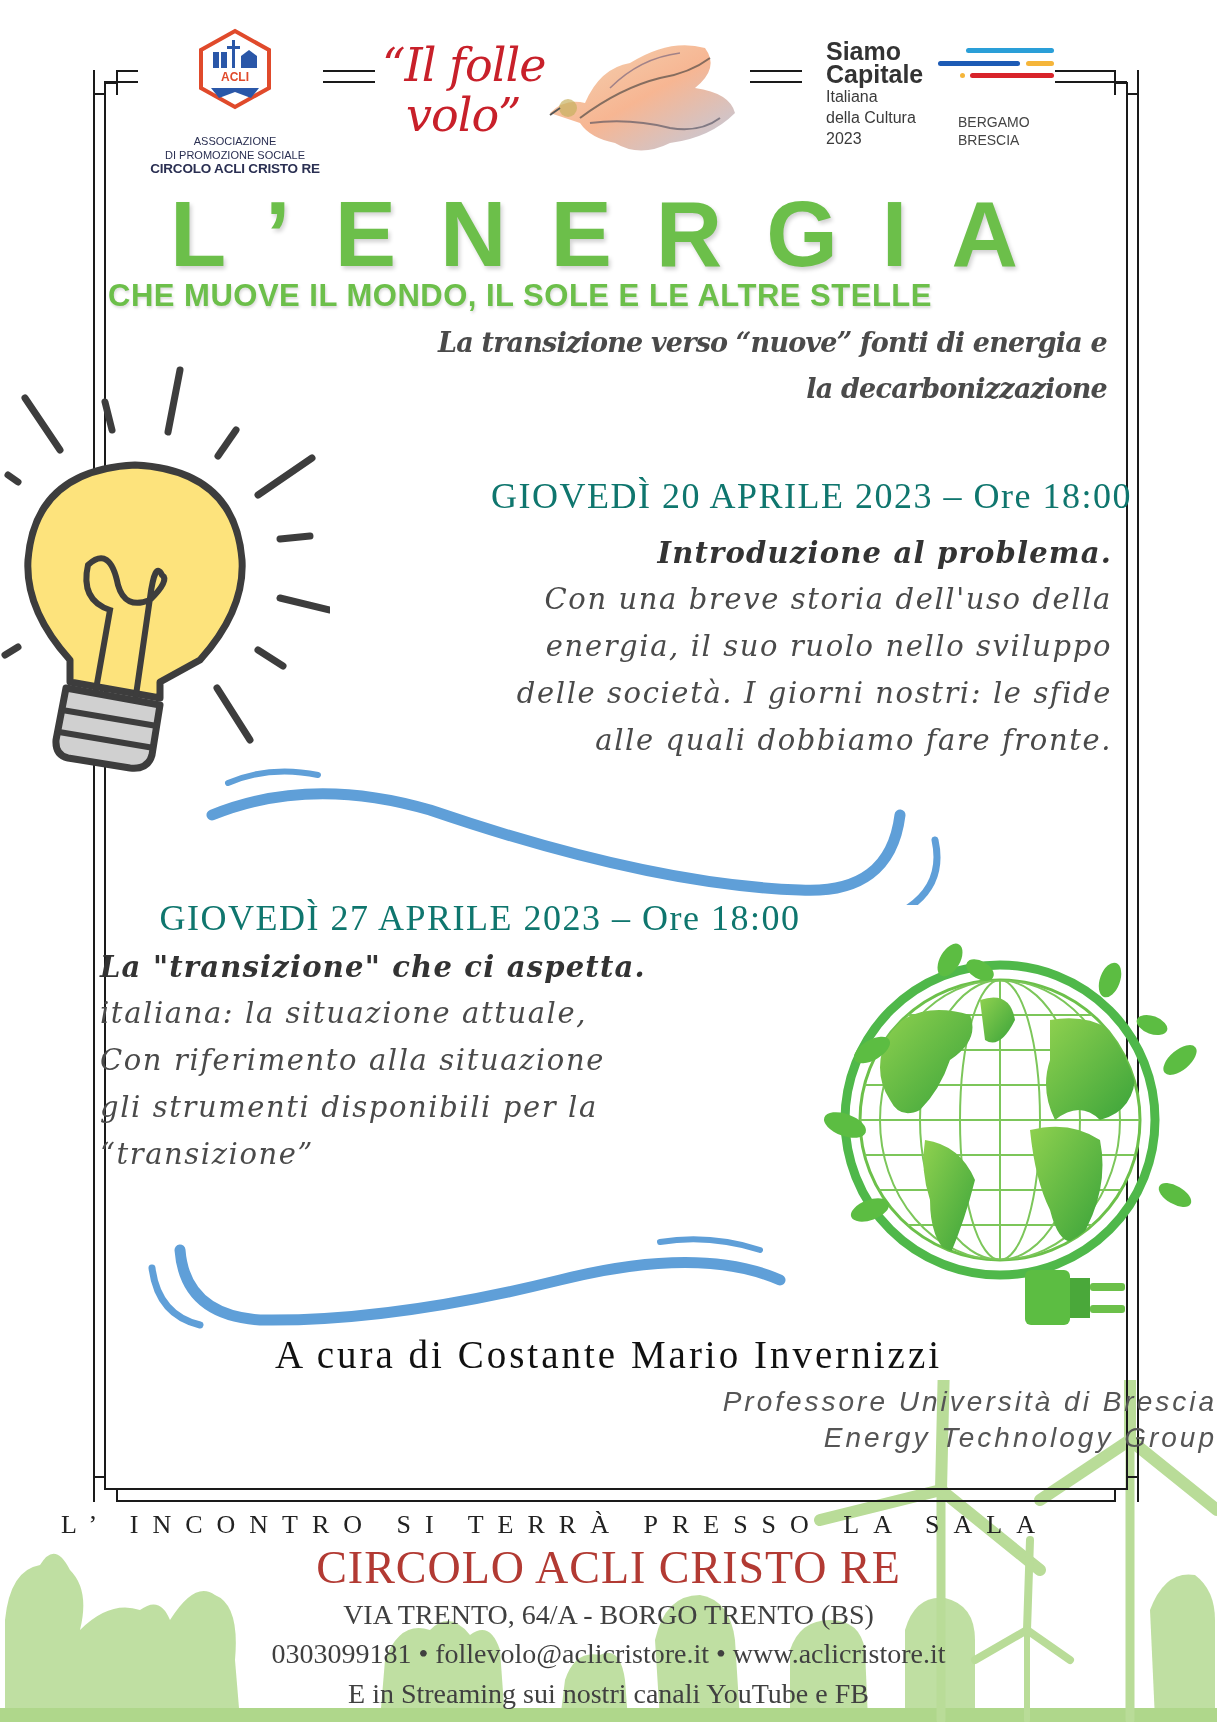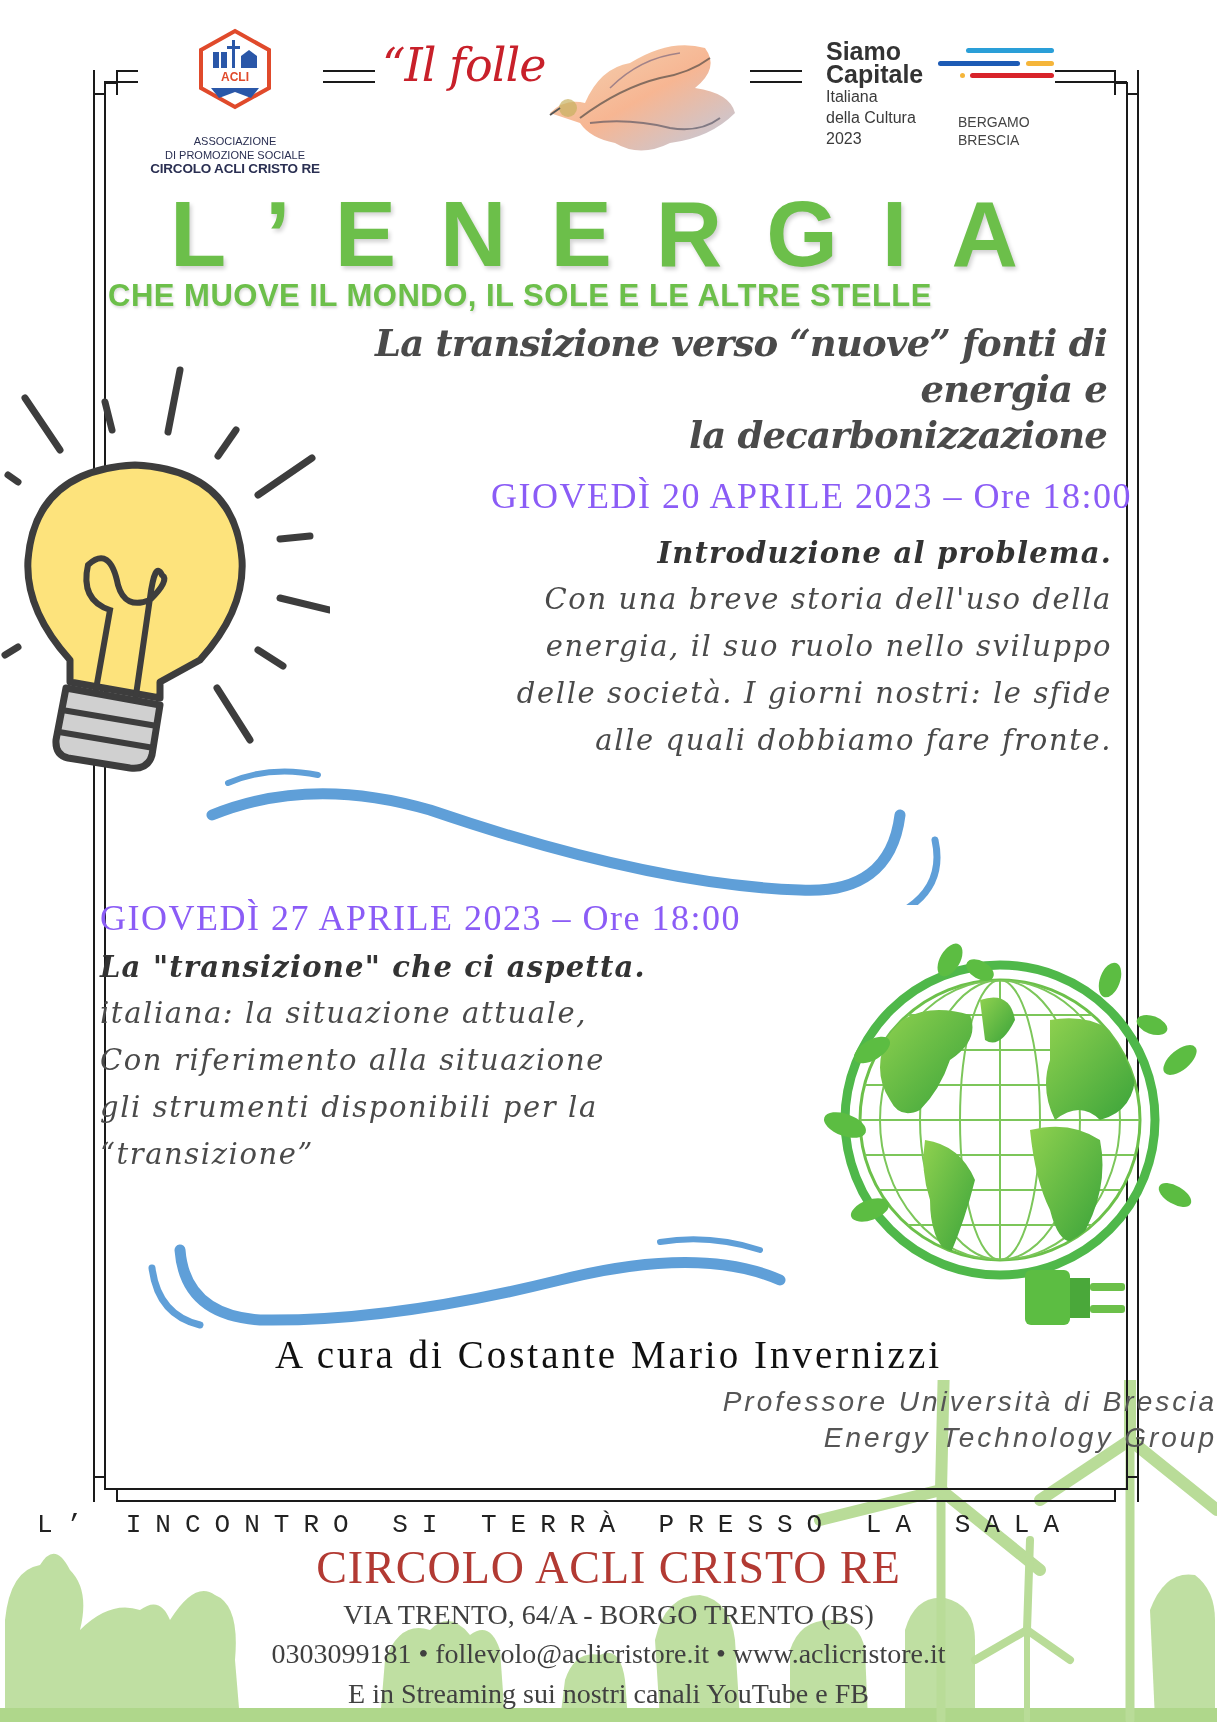--- a/index.html
+++ b/index.html
@@ -45,27 +45,27 @@
     }
     .title-sub {
       left: 108px; top: 278px; width: 1000px;
       font-family: "Liberation Sans", sans-serif; font-weight: bold;
       color: #6cbf4a; font-size: 31px; line-height: 36px; letter-spacing: 0.5px;
       white-space: nowrap; text-shadow: 1px 2px 3px rgba(0,0,0,0.15);
     }
     .title-desc {
       right: 110px; top: 320px; width: 820px; text-align: right;
       font-family: "DejaVu Serif", serif; font-style: italic; font-weight: bold;
-      color: #4a4a4a; font-size: 37px; line-height: 46px; letter-spacing: -0.8px;
+      color: #4a4a4a; font-size: 27px; line-height: 46px; letter-spacing: -0.8px;
     }
 
     
     .event-date {
-      font-family: "Liberation Serif", serif; color: #8b5cf6;
-      font-size: 36px; line-height: 40px; letter-spacing: 1.5px; white-space: nowrap;
+      font-family: "Liberation Serif", serif; color: #0f766e;
+      font-size: 36px; line-height: 40px; letter-spacing: 1.5px; white-space: nowrap; text-align: center;
     }
     .event-head {
       font-family: "DejaVu Serif", serif; font-style: italic; font-weight: bold;
       color: #333; font-size: 29px; line-height: 46px; letter-spacing: 1.2px;
     }
     .event-body {
       font-family: "DejaVu Serif", serif; font-style: italic;
       color: #4a4a4a; font-size: 29px; line-height: 47px; letter-spacing: 1.6px;
     }
     .event1 { right: 105px; top: 530px; width: 800px; text-align: right; }
@@ -80,21 +80,21 @@
     }
     .curator-role {
       left: 0; width: 1217px; text-align: right;
       font-family: "Liberation Sans", sans-serif; font-style: italic;
       color: #555; font-size: 28px; line-height: 36px; letter-spacing: 3px;
     }
 
     
     .venue-intro {
       left: 0; width: 1110px; top: 1510px; text-align: center;
-      font-family: Liberation Mono, monospace; color: #222;
+      font-family: Liberation Serif, serif; color: #222;
       font-size: 26px; line-height: 30px; letter-spacing: 14px;
     }
     .venue-name {
       left: 0; width: 1217px; top: 1542px; text-align: center;
       font-family: "Liberation Serif", serif; color: #b23a33;
       font-size: 46px; line-height: 52px; letter-spacing: 1px;
     }
     .venue-line {
       left: 0; width: 1217px; text-align: center;
       font-family: "Liberation Serif", serif; color: #404040;
@@ -191,20 +191,21 @@
   </div>
   <div class="acli-caption">
     <div>ASSOCIAZIONE</div>
     <div>DI PROMOZIONE SOCIALE</div>
     <div class="strong">CIRCOLO ACLI CRISTO RE</div>
   </div>
 </div>
 
 <div class="abs folle-logo">
   <div class="folle-text">“Il folle</div>
+  <div class="folle-text" style="padding-left:24px;">volo”</div>
 </div>
 
 <svg class="abs bird" viewBox="0 0 240 150">
   <defs>
     <linearGradient id="birdg" x1="0" y1="0" x2="1" y2="1">
       <stop offset="0" stop-color="#e8b47a"></stop>
       <stop offset="0.5" stop-color="#f07a3a"></stop>
       <stop offset="1" stop-color="#8aa0c8"></stop>
     </linearGradient>
   </defs>

